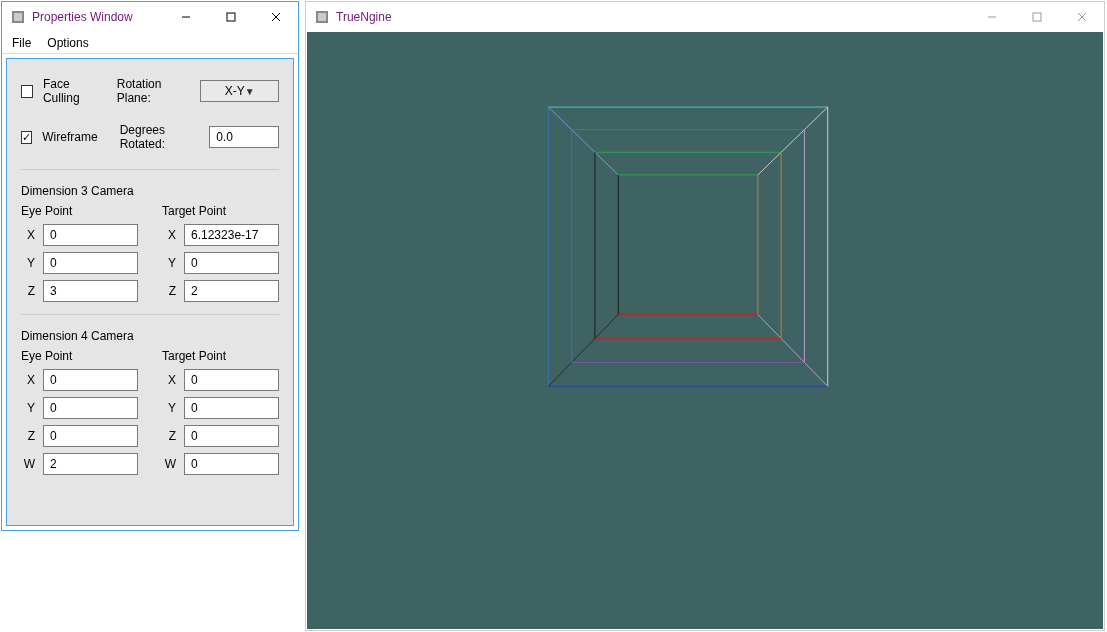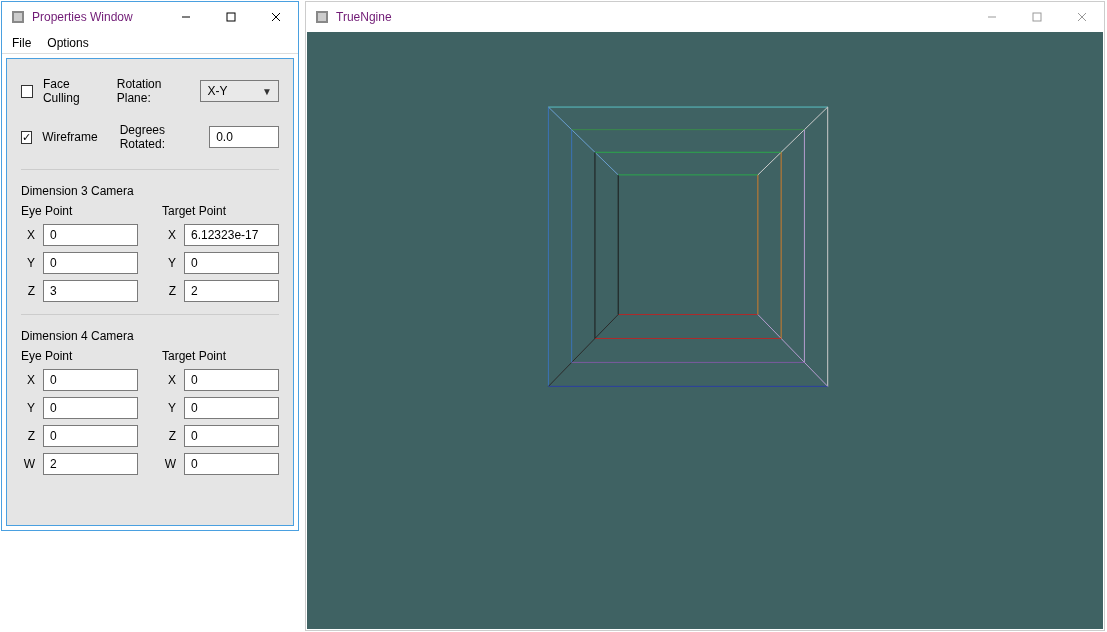--- a/index.html
+++ b/index.html
@@ -101,21 +101,21 @@
     color: #000;
   }
   .select {
     border: 1px solid #7a7a7a;
     background: #e9e9e9;
     height: 22px;
     width: 86px;
     display: flex;
     align-items: center;
     padding: 8px 6px;
-    justify-content: space-between;
+    justify-content: center;
   }
   .select .caret { font-size: 10px; color:#333; }
   .text-input {
     border: 1px solid #7a7a7a;
     height: 22px;
     padding: 8px 6px;
     display: flex;
     align-items: center;
     background: #fff;
     font-size: 12px;

